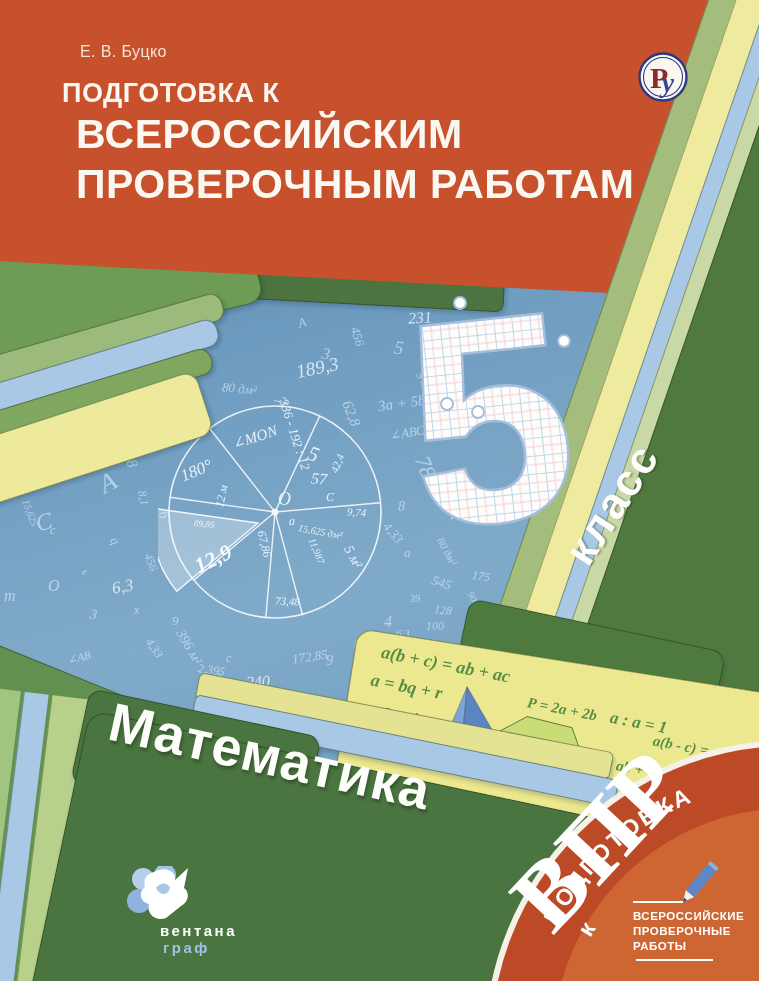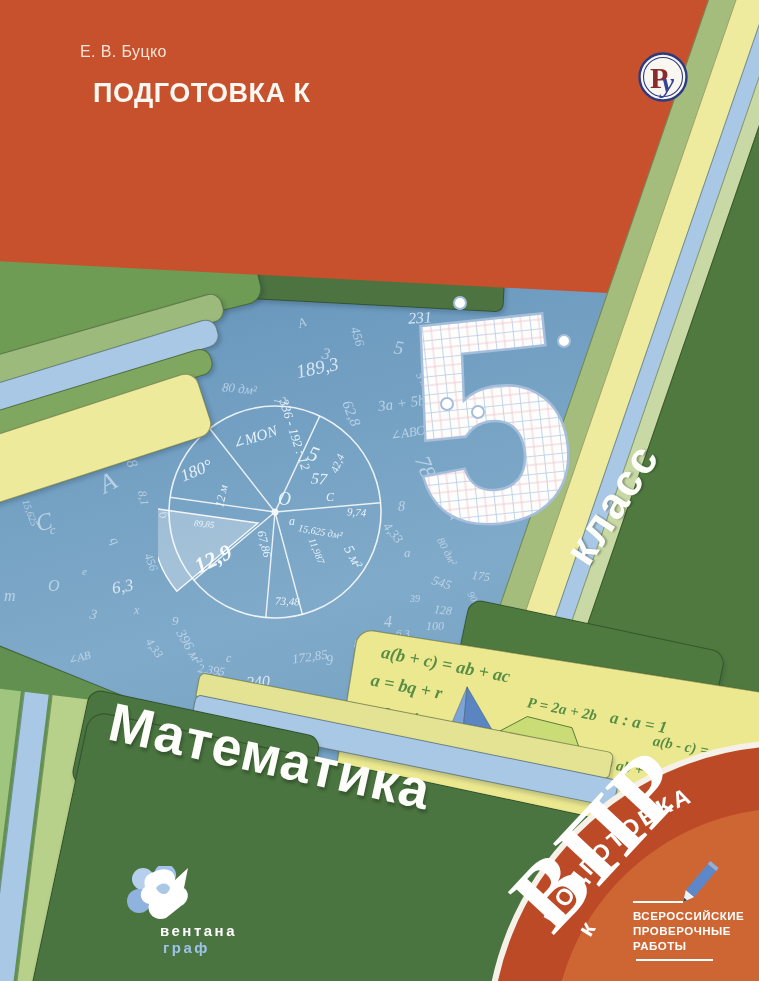--- a/index.html
+++ b/index.html
@@ -169,21 +169,23 @@
       <circle cx="64" cy="41" r="6" fill="#fff" stroke="#a4bedb" stroke-width="2"></circle>
       <circle cx="168" cy="79" r="6" fill="#fff" stroke="#a4bedb" stroke-width="2"></circle>
       <circle cx="51" cy="142" r="6" fill="#fff" stroke="#a4bedb" stroke-width="2"></circle>
       <circle cx="82" cy="150" r="6" fill="#fff" stroke="#a4bedb" stroke-width="2"></circle>
     </g>
   </svg>
 
   <span class="fl klass" style="left:545px;top:482px;font-size:44px;transform:rotate(-57deg);z-index:6">класс</span>
 
   <span class="fl" style="left:80px;top:44px;font-size:16px;color:#f3e6d8;letter-spacing:.4px;z-index:7">Е. В. Буцко</span>
-  <span class="fl hdr-text" style="left:93px;top:80px;font-size:27px;z-index:7">ПОДГОТОВКА К</span>
+  <span class="fl hdr-text" style="left:62px;top:80px;font-size:27px;z-index:7">ПОДГОТОВКА К</span>
+  <span class="fl hdr-text" style="left:76px;top:114px;font-size:41px;z-index:7">ВСЕРОССИЙСКИМ</span>
+  <span class="fl hdr-text" style="left:76px;top:164px;font-size:41px;z-index:7">ПРОВЕРОЧНЫМ РАБОТАМ</span>
 
   <svg class="abs" style="left:636px;top:50px;z-index:7" width="54" height="54" viewBox="0 0 54 54">
     <circle cx="27" cy="27" r="23.5" fill="#faf7f0" stroke="#2c3a84" stroke-width="2.4"></circle>
     <circle cx="27" cy="27" r="19.5" fill="none" stroke="#2c3a84" stroke-width="1.1"></circle>
     <text x="14" y="38" font-size="30" font-weight="bold" font-family="Liberation Serif, DejaVu Serif, serif" fill="#8c2b2b">Р</text>
     <text x="26" y="42" font-size="27" font-weight="bold" font-style="italic" font-family="Liberation Serif, DejaVu Serif, serif" fill="#33449a">у</text>
   </svg>
 
   <div class="abs r tab" style="left:470px;top:598px;width:260px;height:120px;transform:rotate(12deg);background:#4e7a40;border-radius:14px;z-index:6"></div>
 

